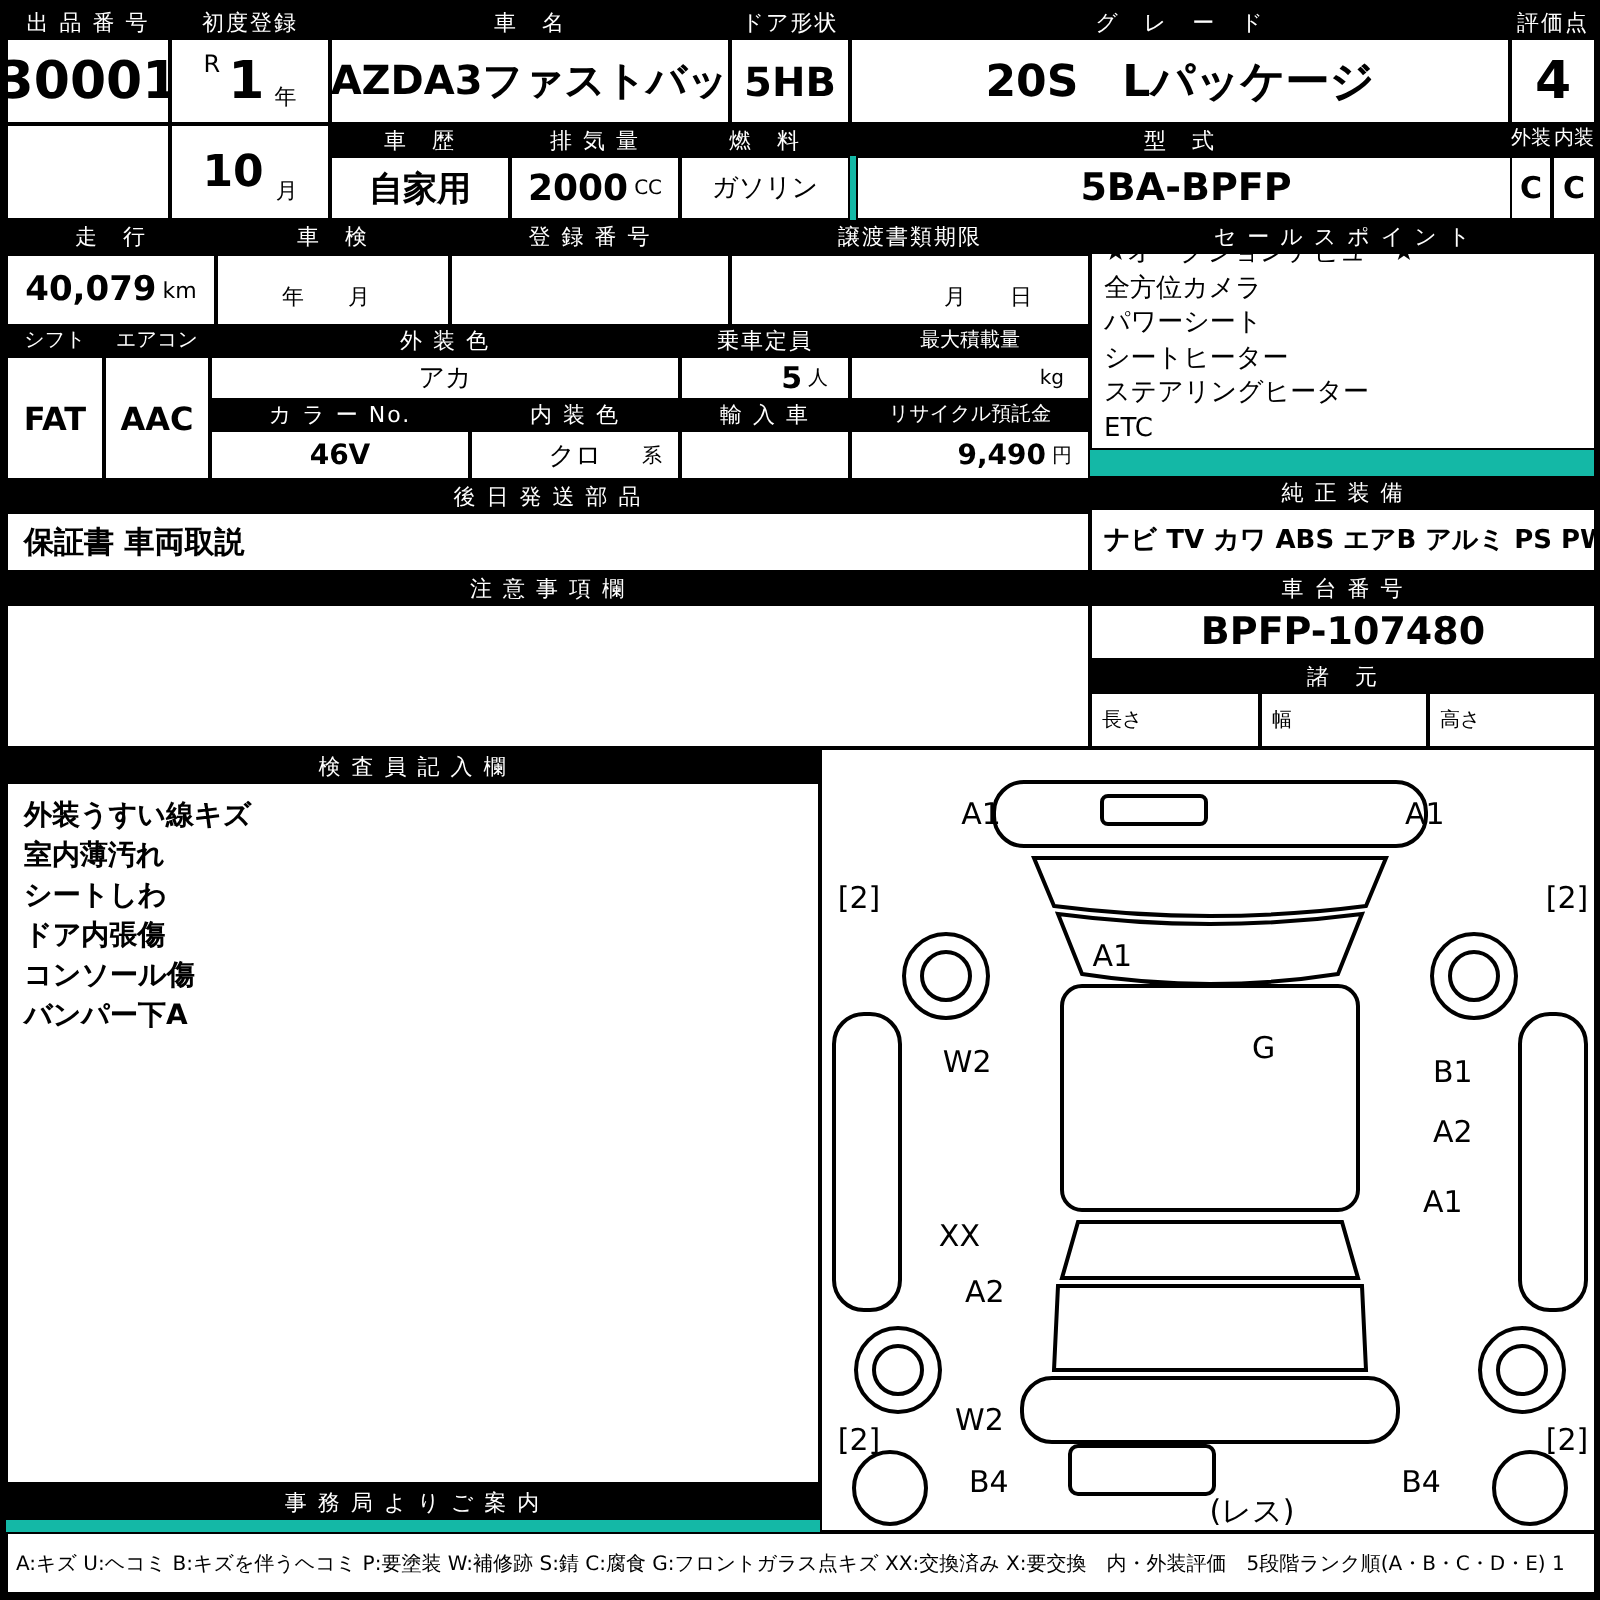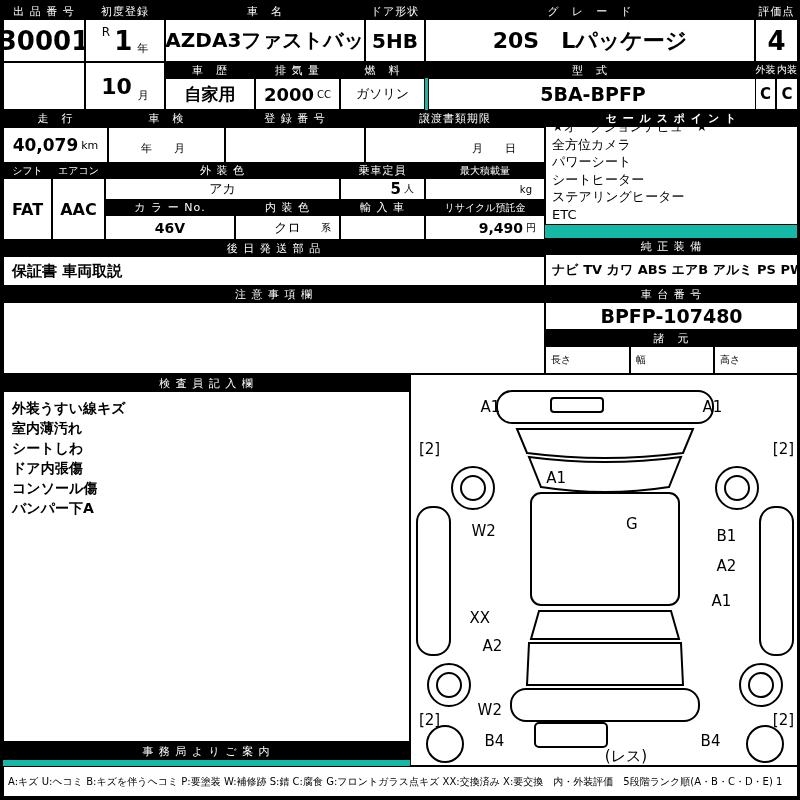--- a/index.html
+++ b/index.html
@@ -93,21 +93,21 @@
 
   <div class="hdr" style="left:108px;top:110px;width:117px;height:17px;">車　検</div>
   <div class="cell left bottom" style="left:108px;top:127px;width:117px;height:36px;padding:0 0 6px 32px;font-size:11px;">年　　月</div>
 
   <div class="hdr" style="left:225px;top:110px;width:140px;height:17px;">登 録 番 号</div>
   <div class="cell" style="left:225px;top:127px;width:140px;height:36px;"></div>
 
   <div class="hdr" style="left:365px;top:110px;width:180px;height:17px;">譲渡書類期限</div>
   <div class="cell right bottom" style="left:365px;top:127px;width:180px;height:36px;padding:0 28px 6px 0;font-size:11px;">月　　日</div>
 
-  <div class="hdr" style="left:545px;top:110px;width:253px;height:17px;font-weight:bold;">セ ー ル ス ポ イ ン ト</div>
+  <div class="hdr" style="left:545px;top:110px;width:253px;height:17px;">セ ー ル ス ポ イ ン ト</div>
   <div class="cell col list13" style="left:545px;top:114px;width:253px;height:111px;padding:3px 6px;"><div>★オークションデビュー★</div><div>全方位カメラ</div><div>パワーシート</div><div>シートヒーター</div><div>ステアリングヒーター</div><div>ETC</div></div>
 
   <div class="hdr s" style="left:3px;top:163px;width:49px;height:15px;">シフト</div>
   <div class="hdr s" style="left:52px;top:163px;width:53px;height:15px;">エアコン</div>
   <div class="cell" style="left:3px;top:178px;width:49px;height:62px;"><span style="font-size:16px;font-weight:bold;">FAT</span></div>
   <div class="cell" style="left:52px;top:178px;width:53px;height:62px;"><span style="font-size:16px;font-weight:bold;">AAC</span></div>
 
   <div class="hdr" style="left:105px;top:163px;width:235px;height:15px;">外 装 色</div>
   <div class="cell" style="left:105px;top:178px;width:235px;height:22px;align-items:center;"><span style="font-size:13px;">アカ</span></div>
 

